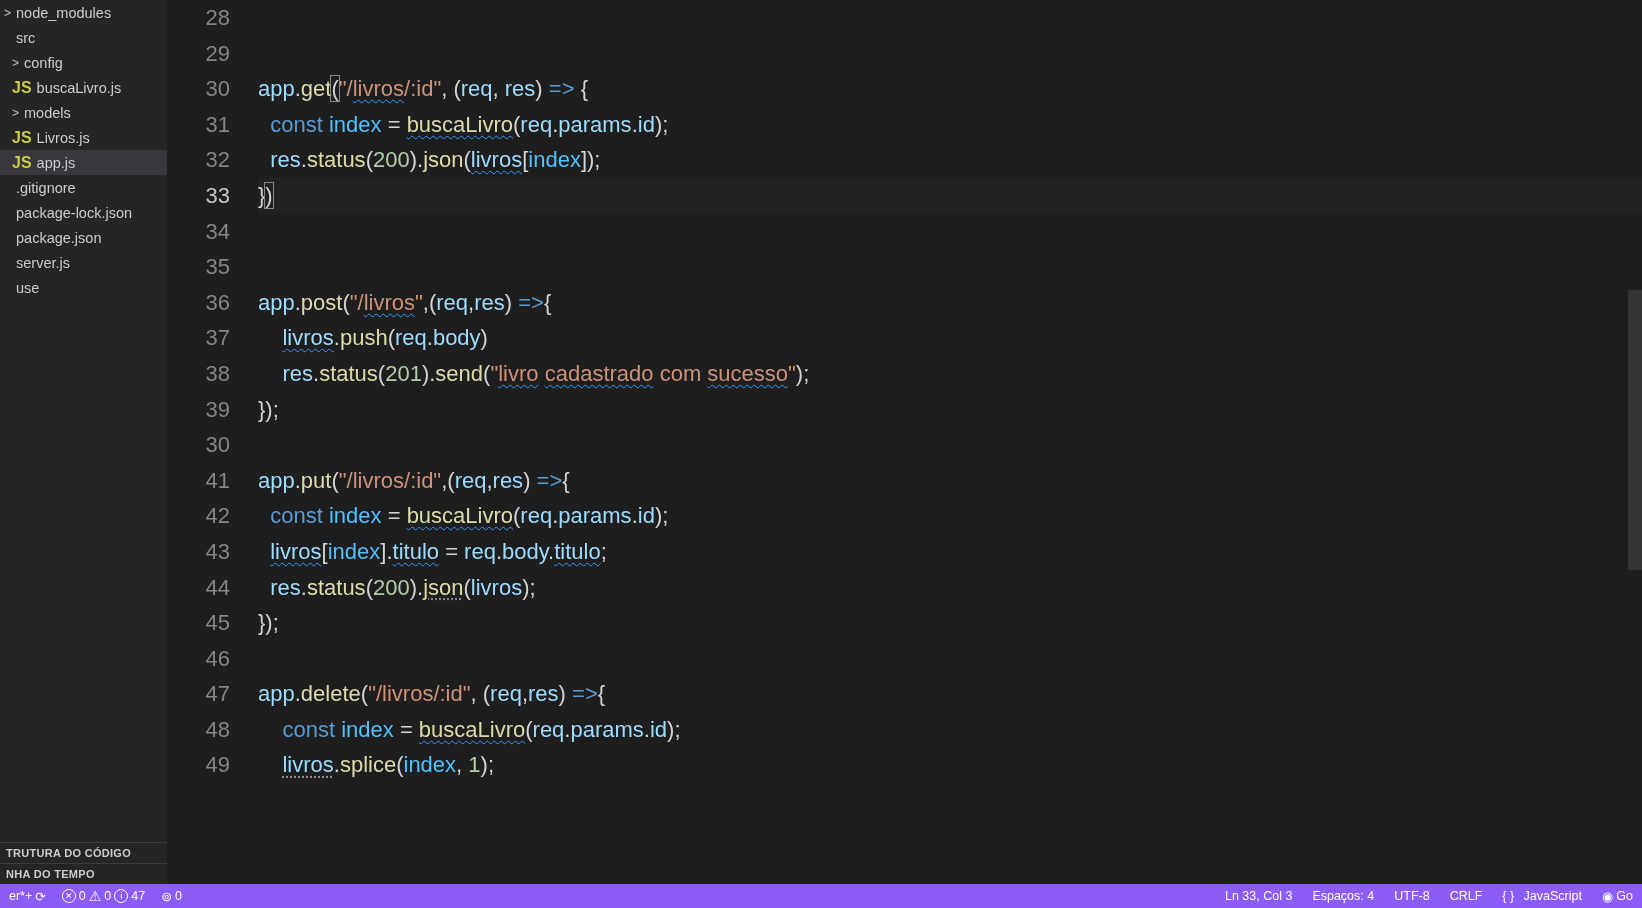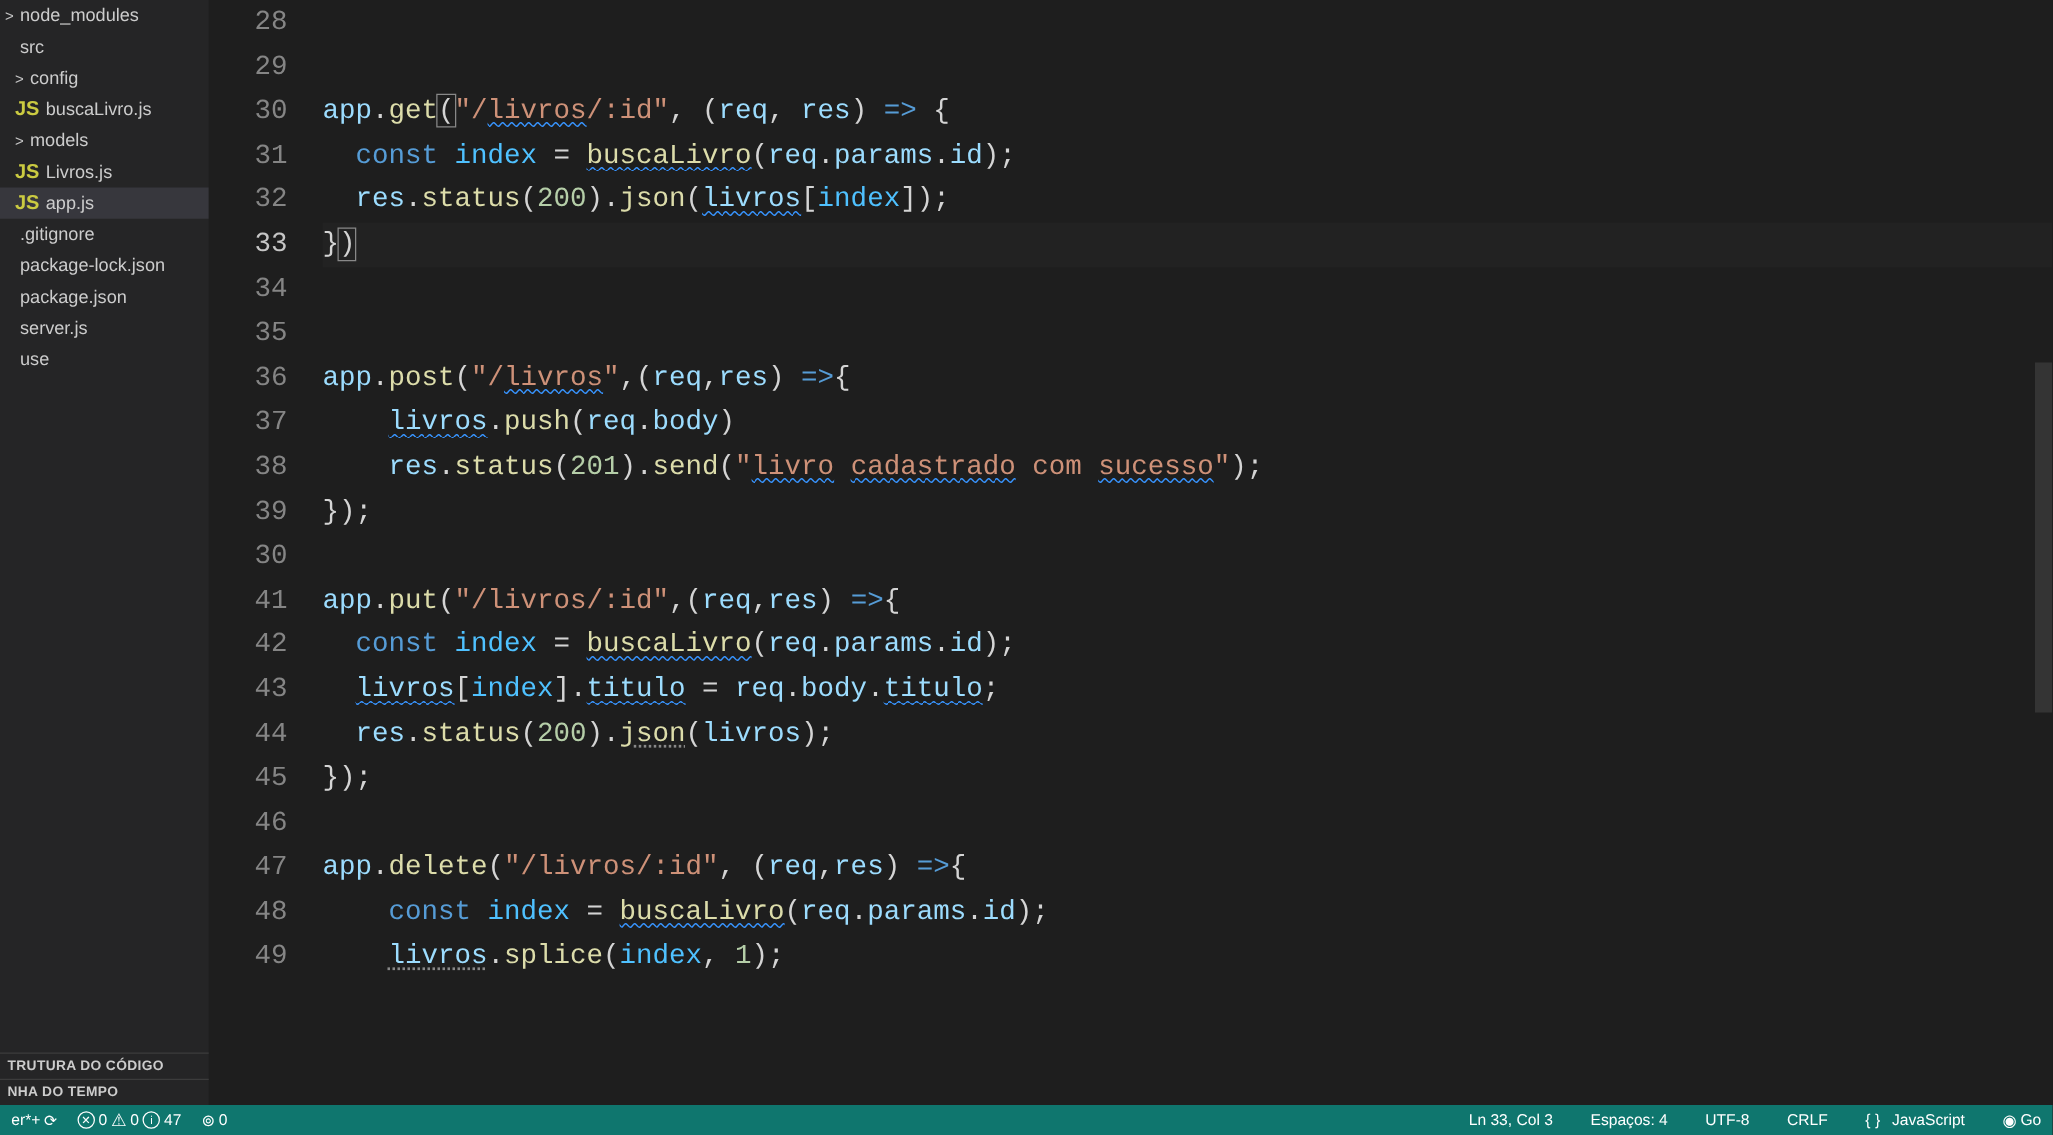--- a/index.html
+++ b/index.html
@@ -59,21 +59,21 @@
   letter-spacing: 0.3px;
 }
 .sidebar-section-header {
   padding: 4px 6px;
   border-top: 1px solid #3c3c3c;
 }
 .editor-area {
   flex: 1;
   display: flex;
   background: #1e1e1e;
-  font-family: Liberation Mono, monospace;
+  font-family: Liberation Sans, sans-serif;
   font-size: 22px;
   line-height: 35.6px;
   overflow: hidden;
   position: relative;
 }
 .gutter {
   width: 90px;
   text-align: right;
   color: #858585;
   padding-right: 28px;
@@ -103,29 +103,29 @@
 .hint-line {
   text-decoration: underline dotted #888;
   text-underline-offset: 4px;
 }
 .bracket-match {
   border: 1px solid #888;
   margin: -1px;
 }
 .statusbar {
   height: 24px;
-  background: #0f766e;
+  background: #8b5cf6;
   display: flex;
   align-items: center;
   font-size: 12.5px;
   color: #ffffff;
   padding: 0 6px;
 }
 .statusbar .left { display: flex; align-items: center; gap: 10px; }
-.statusbar .right { margin-left: auto; display: flex; align-items: center; gap: 24px; }
+.statusbar .right { margin-left: auto; display: flex; align-items: center; gap: 14px; }
 .status-item { display: flex; align-items: center; gap: 3px; cursor: pointer; padding: 0 3px; height: 100%; }
 .circ-icon { display: inline-flex; width: 14px; height: 14px; border: 1.3px solid #fff; border-radius: 50%; align-items: center; justify-content: center; font-size: 9px; line-height: 1; }
 .tri-icon { font-size: 14px; }
 .scrollbar-v {
   position: absolute;
   right: 0;
   top: 0;
   width: 14px;
   height: 100%;
 }

